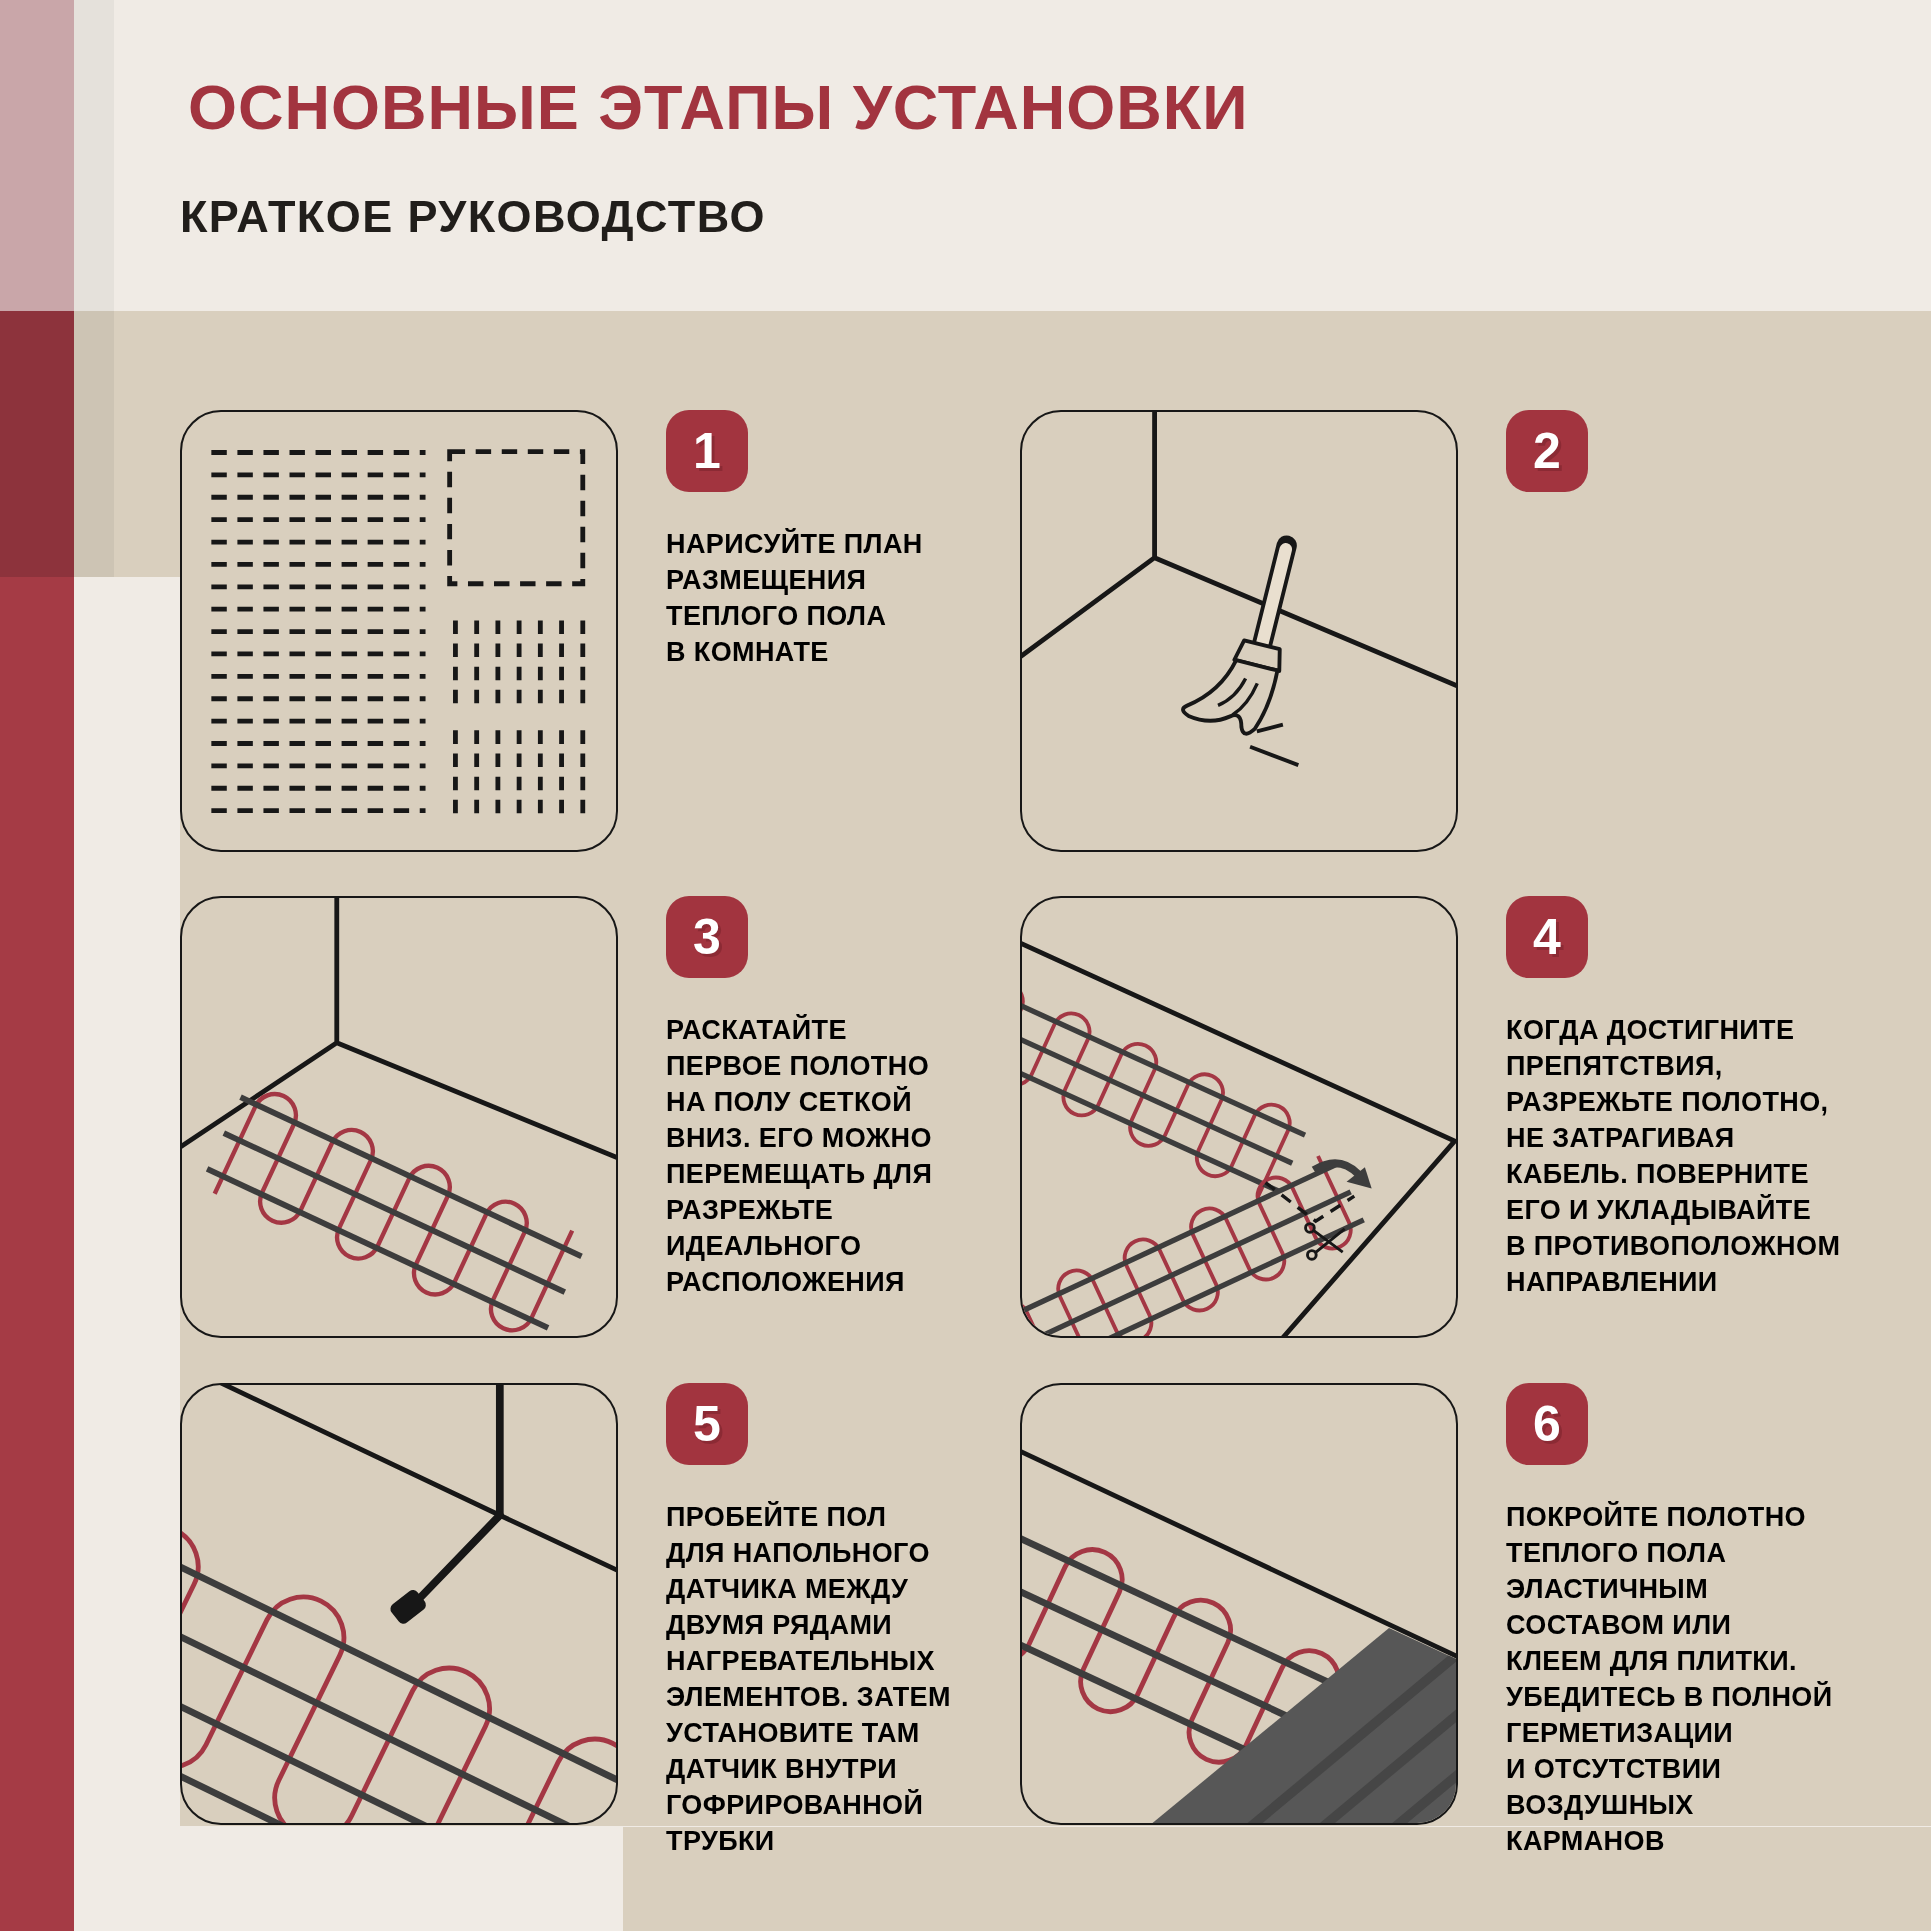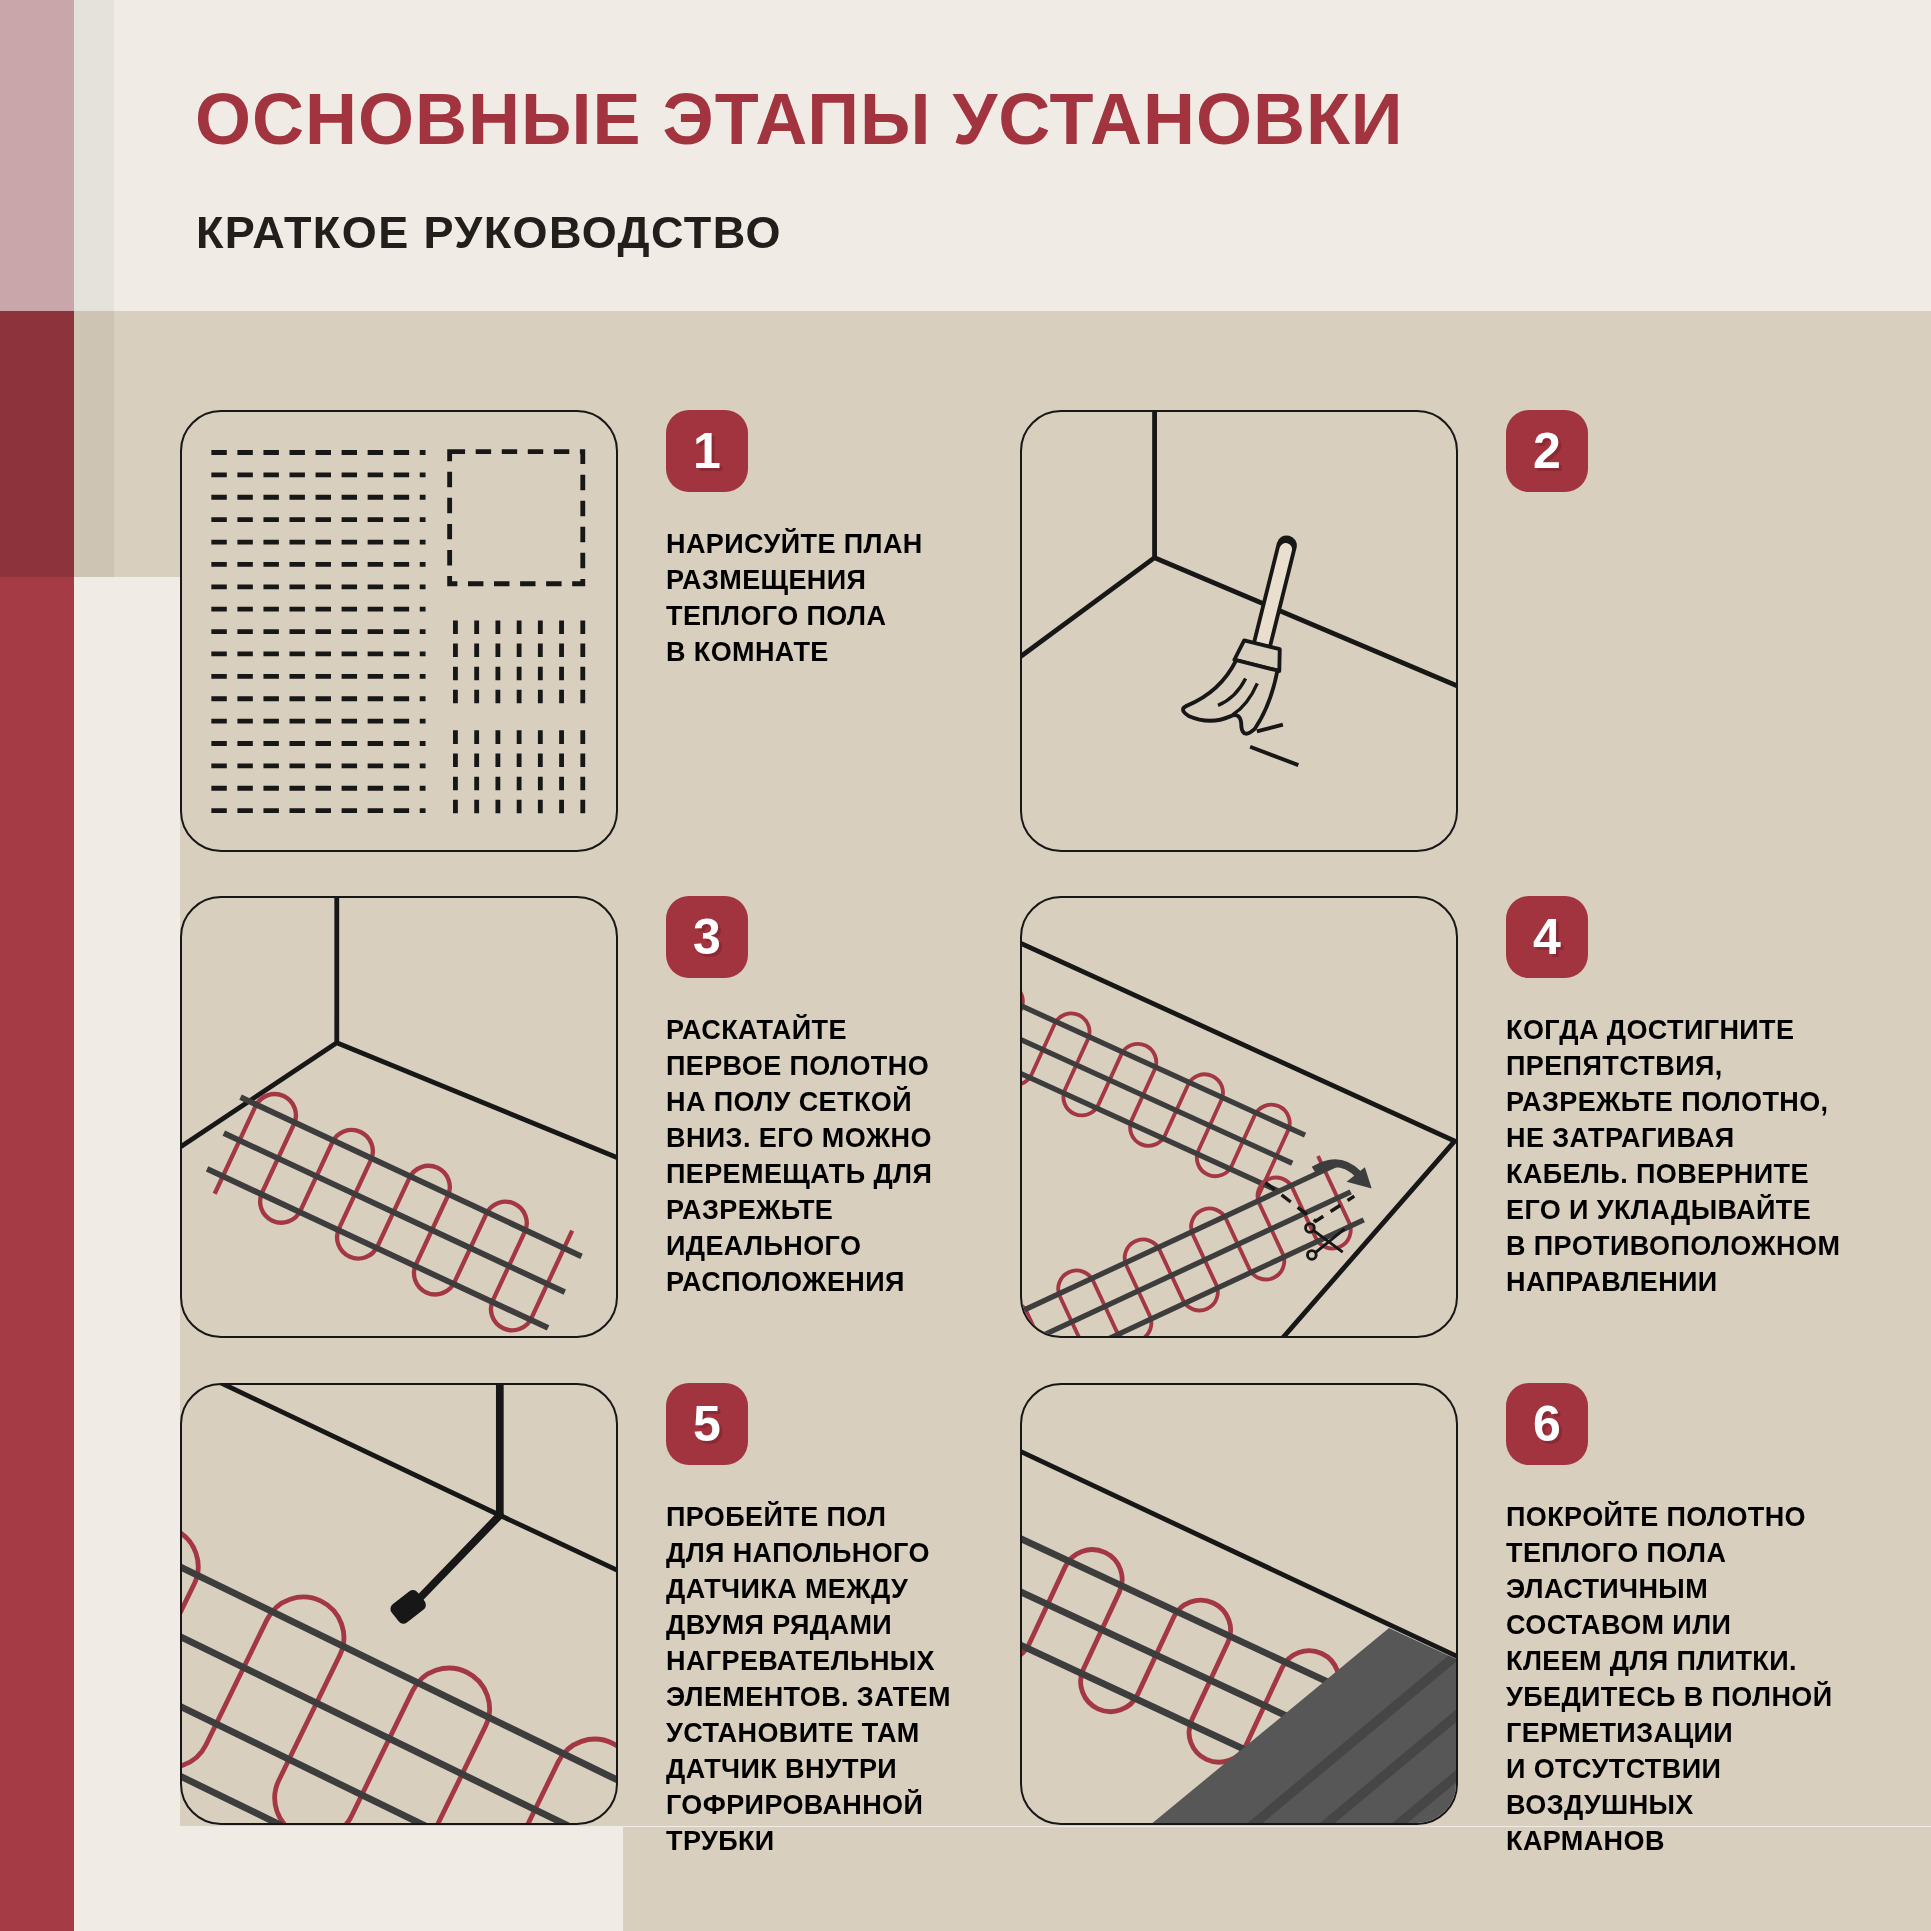--- a/index.html
+++ b/index.html
@@ -11,22 +11,22 @@
   #deco-graytop{left:74px;top:0;width:40px;height:311px;background:var(--gray-top)}
   #deco-darkred{left:0;top:311px;width:74px;height:266px;background:var(--dark-red)}
   #deco-graybeige{left:74px;top:311px;width:40px;height:266px;background:var(--gray-beige)}
   #deco-redstripe{left:0;top:577px;width:74px;height:1354px;background:var(--stripe-red)}
   
   .panel{position:absolute;background:var(--panel-beige)}
   #panel-top{left:114px;top:311px;width:1817px;height:266px}
   #panel-main{left:180px;top:577px;width:1751px;height:1249px}
   #panel-bottom{left:623px;top:1827px;width:1308px;height:104px}
   
-  h1{position:absolute;left:180px;top:68px;margin:15px;font-size:72px;line-height:1;font-weight:700;letter-spacing:1px;color:var(--accent)}
-  h2{position:absolute;left:180px;top:194px;margin:16px;font-size:45px;line-height:1;font-weight:700;letter-spacing:1.4px;color:#211e1b}
+  h1{position:absolute;left:180px;top:68px;margin:8px;font-size:63px;line-height:1;font-weight:700;letter-spacing:1px;color:var(--accent)}
+  h2{position:absolute;left:180px;top:194px;margin:0;font-size:45px;line-height:1;font-weight:700;letter-spacing:1.4px;color:#211e1b}
   
   .step{position:absolute;width:869px;height:459px}
   .s1{left:180px;top:410px}.s2{left:1020px;top:410px}
   .s3{left:180px;top:896px}.s4{left:1020px;top:896px}
   .s5{left:180px;top:1383px}.s6{left:1020px;top:1383px}
   .card{position:absolute;left:0;top:0;width:434px;height:438px;border:2.9px solid #171717;border-radius:41px;overflow:hidden}
   .card svg{position:absolute;left:0;top:0;width:100%;height:100%}
   .badge{position:absolute;left:486px;top:0;width:82px;height:82px;border-radius:23px;background:var(--accent);
          color:#ffffff;display:flex;align-items:center;justify-content:center;font-size:50px;font-weight:700;
          text-shadow:2.9px 2.9px 0 rgba(60,10,15,.22)}

